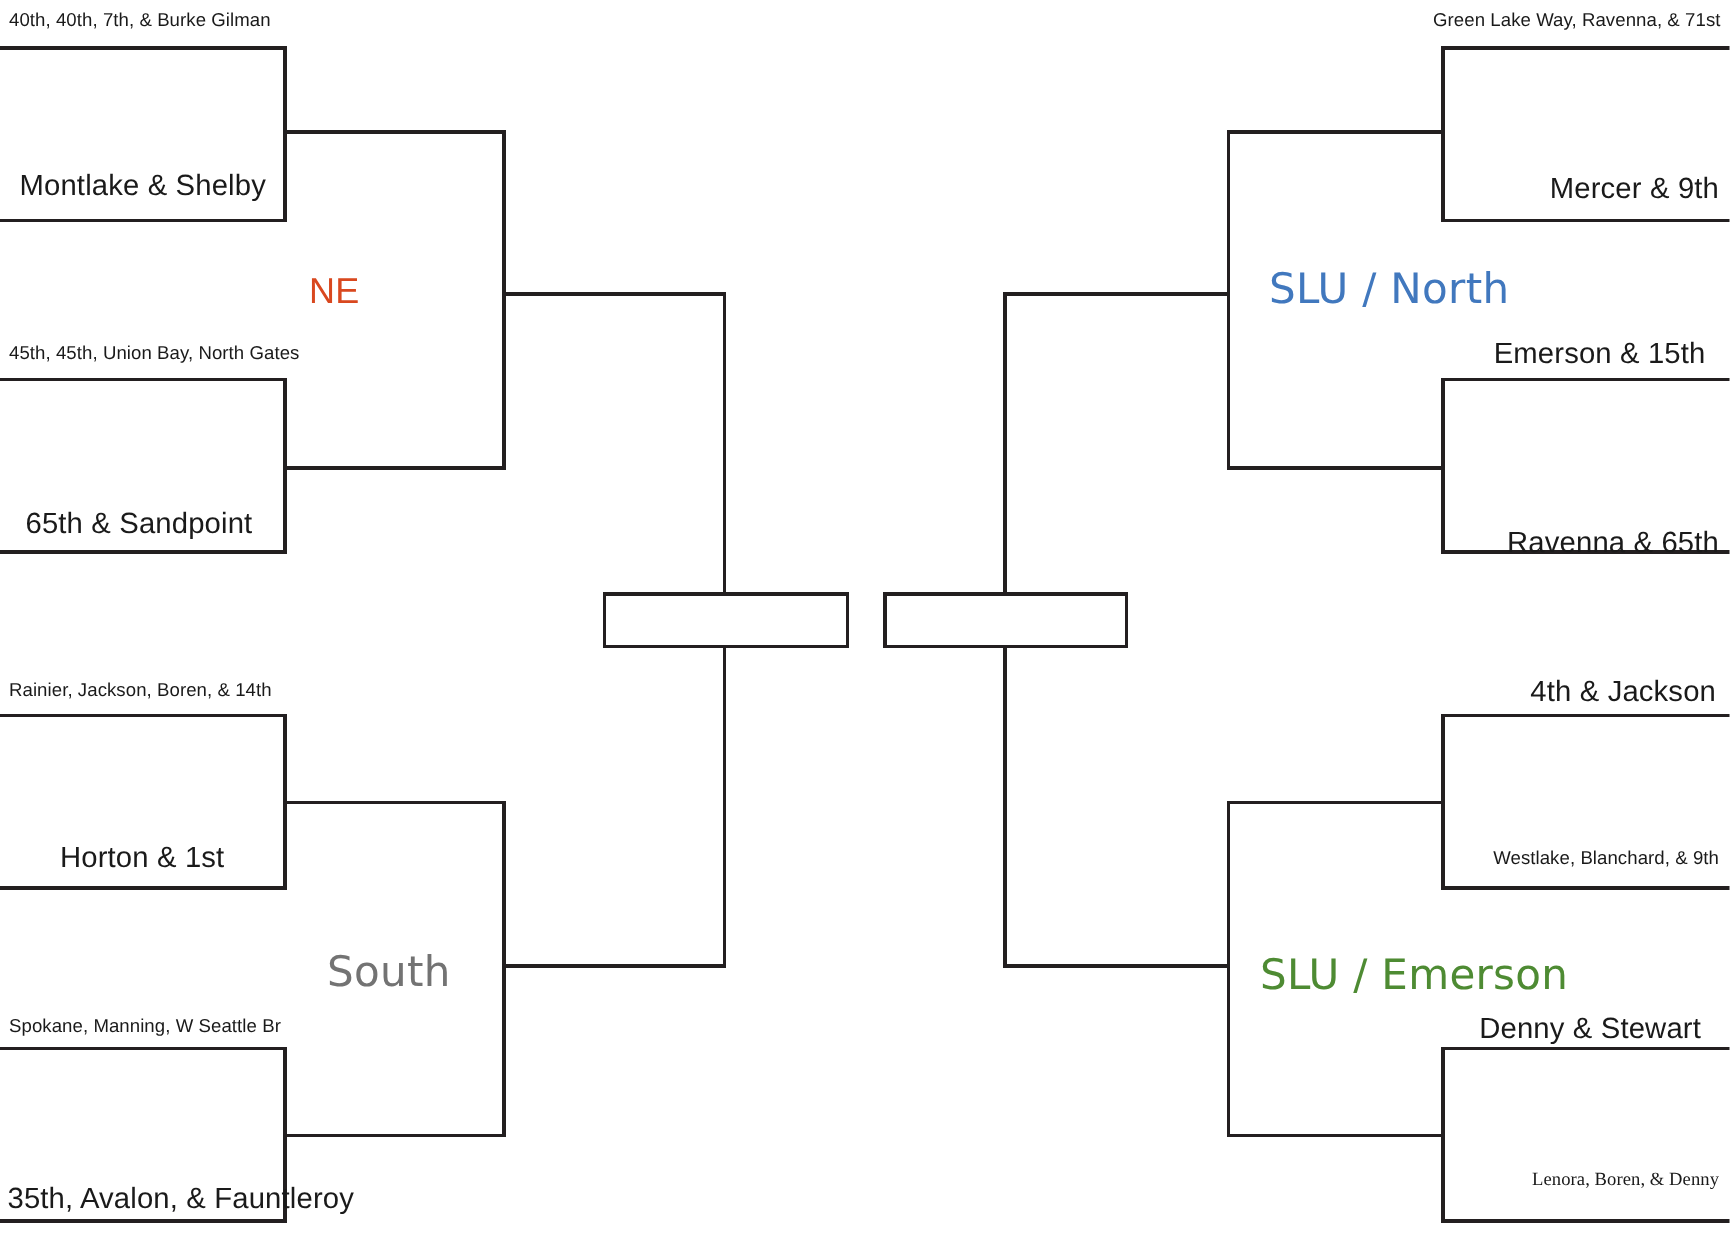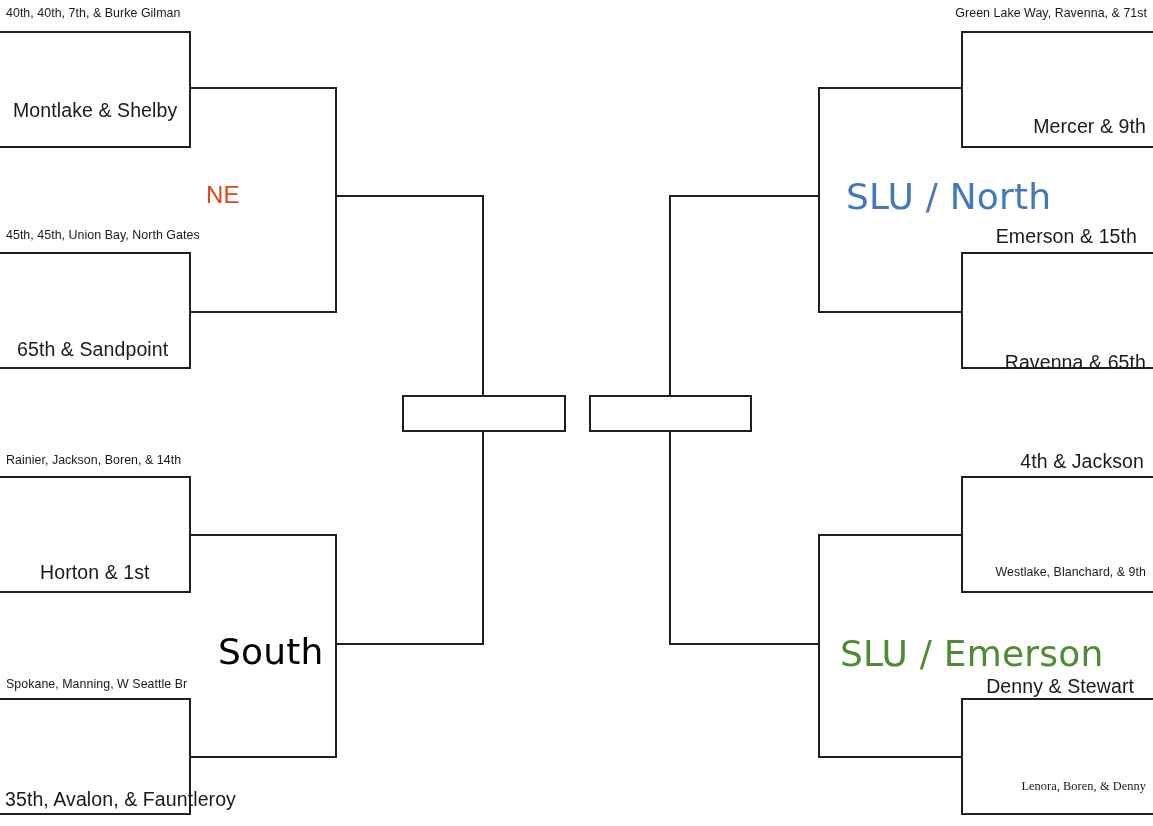--- a/index.html
+++ b/index.html
@@ -53,21 +53,21 @@
   }
   
   .seed-small {
     font-family: "Liberation Sans", sans-serif;
     font-size: 12.4px;
     letter-spacing: 0.05px;
   }
   
   .region-title {
     font-family: "DejaVu Sans", sans-serif;
-    font-size: 36px;
+    font-size: 28px;
     font-weight: 400;
     letter-spacing: 0.2px;
   }
   .align-left  { text-align: right; }
   .align-right { text-align: right; }
 </style>
 </head>
 <body>
 
 <div id="bracket-root">
@@ -124,28 +124,28 @@
     </g>
   </svg>
 
   <svg id="final-svg" class="lbl" style="left:0; top:0; width:1153px; height:826px;" viewBox="0 0 1153 826" preserveAspectRatio="none">
     <rect class="final-slot" x="403" y="396" width="162" height="35" style="stroke: rgb(35, 31, 32);"></rect>
     <rect class="final-slot" x="590" y="396" width="161" height="35" style="stroke: rgb(35, 31, 32);"></rect>
   </svg>
 
   <div class="lbl region-title" style="left:206px; top:183px; color:#d9481f; font-family:'Liberation Sans', sans-serif; font-size:24px;">NE</div>
 
-  <div class="lbl region-title" style="left:218px; top:634px; color:#000000;">South</div>
+  <div class="lbl region-title" style="left:218px; top:634px; color:#737373;">South</div>
 
   <div class="lbl region-title" style="left:846px; top:179px; color:#4178be;">SLU / North</div>
 
   <div class="lbl region-title" style="left:840px; top:636px; color:#4e8b33;">SLU / Emerson</div>
 
   <div class="lbl seed-small align-left" style="left:6px; top:7px;">40th, 40th, 7th, &amp; Burke Gilman</div>
-  <div class="lbl seed-big align-left" style="left:13px; top:101px;">Montlake &amp; Shelby</div>
+  <div class="lbl seed-big align-left" style="left:13px; top:115px;">Montlake &amp; Shelby</div>
 
   <div class="lbl seed-small align-left" style="left:6px; top:229px;">45th, 45th, Union Bay, North Gates</div>
   <div class="lbl seed-big align-left" style="left:17px; top:340px;">65th &amp; Sandpoint</div>
 
   <div class="lbl seed-small align-left" style="left:6px; top:454px;">Rainier, Jackson, Boren, &amp; 14th</div>
   <div class="lbl seed-big align-left" style="left:40px; top:563px;">Horton &amp; 1st</div>
 
   <div class="lbl seed-small align-left" style="left:6px; top:678px;">Spokane, Manning, W Seattle Br</div>
   <div class="lbl seed-big align-left" style="left:5px; top:790px;">35th, Avalon, &amp; Fauntleroy</div>
 

